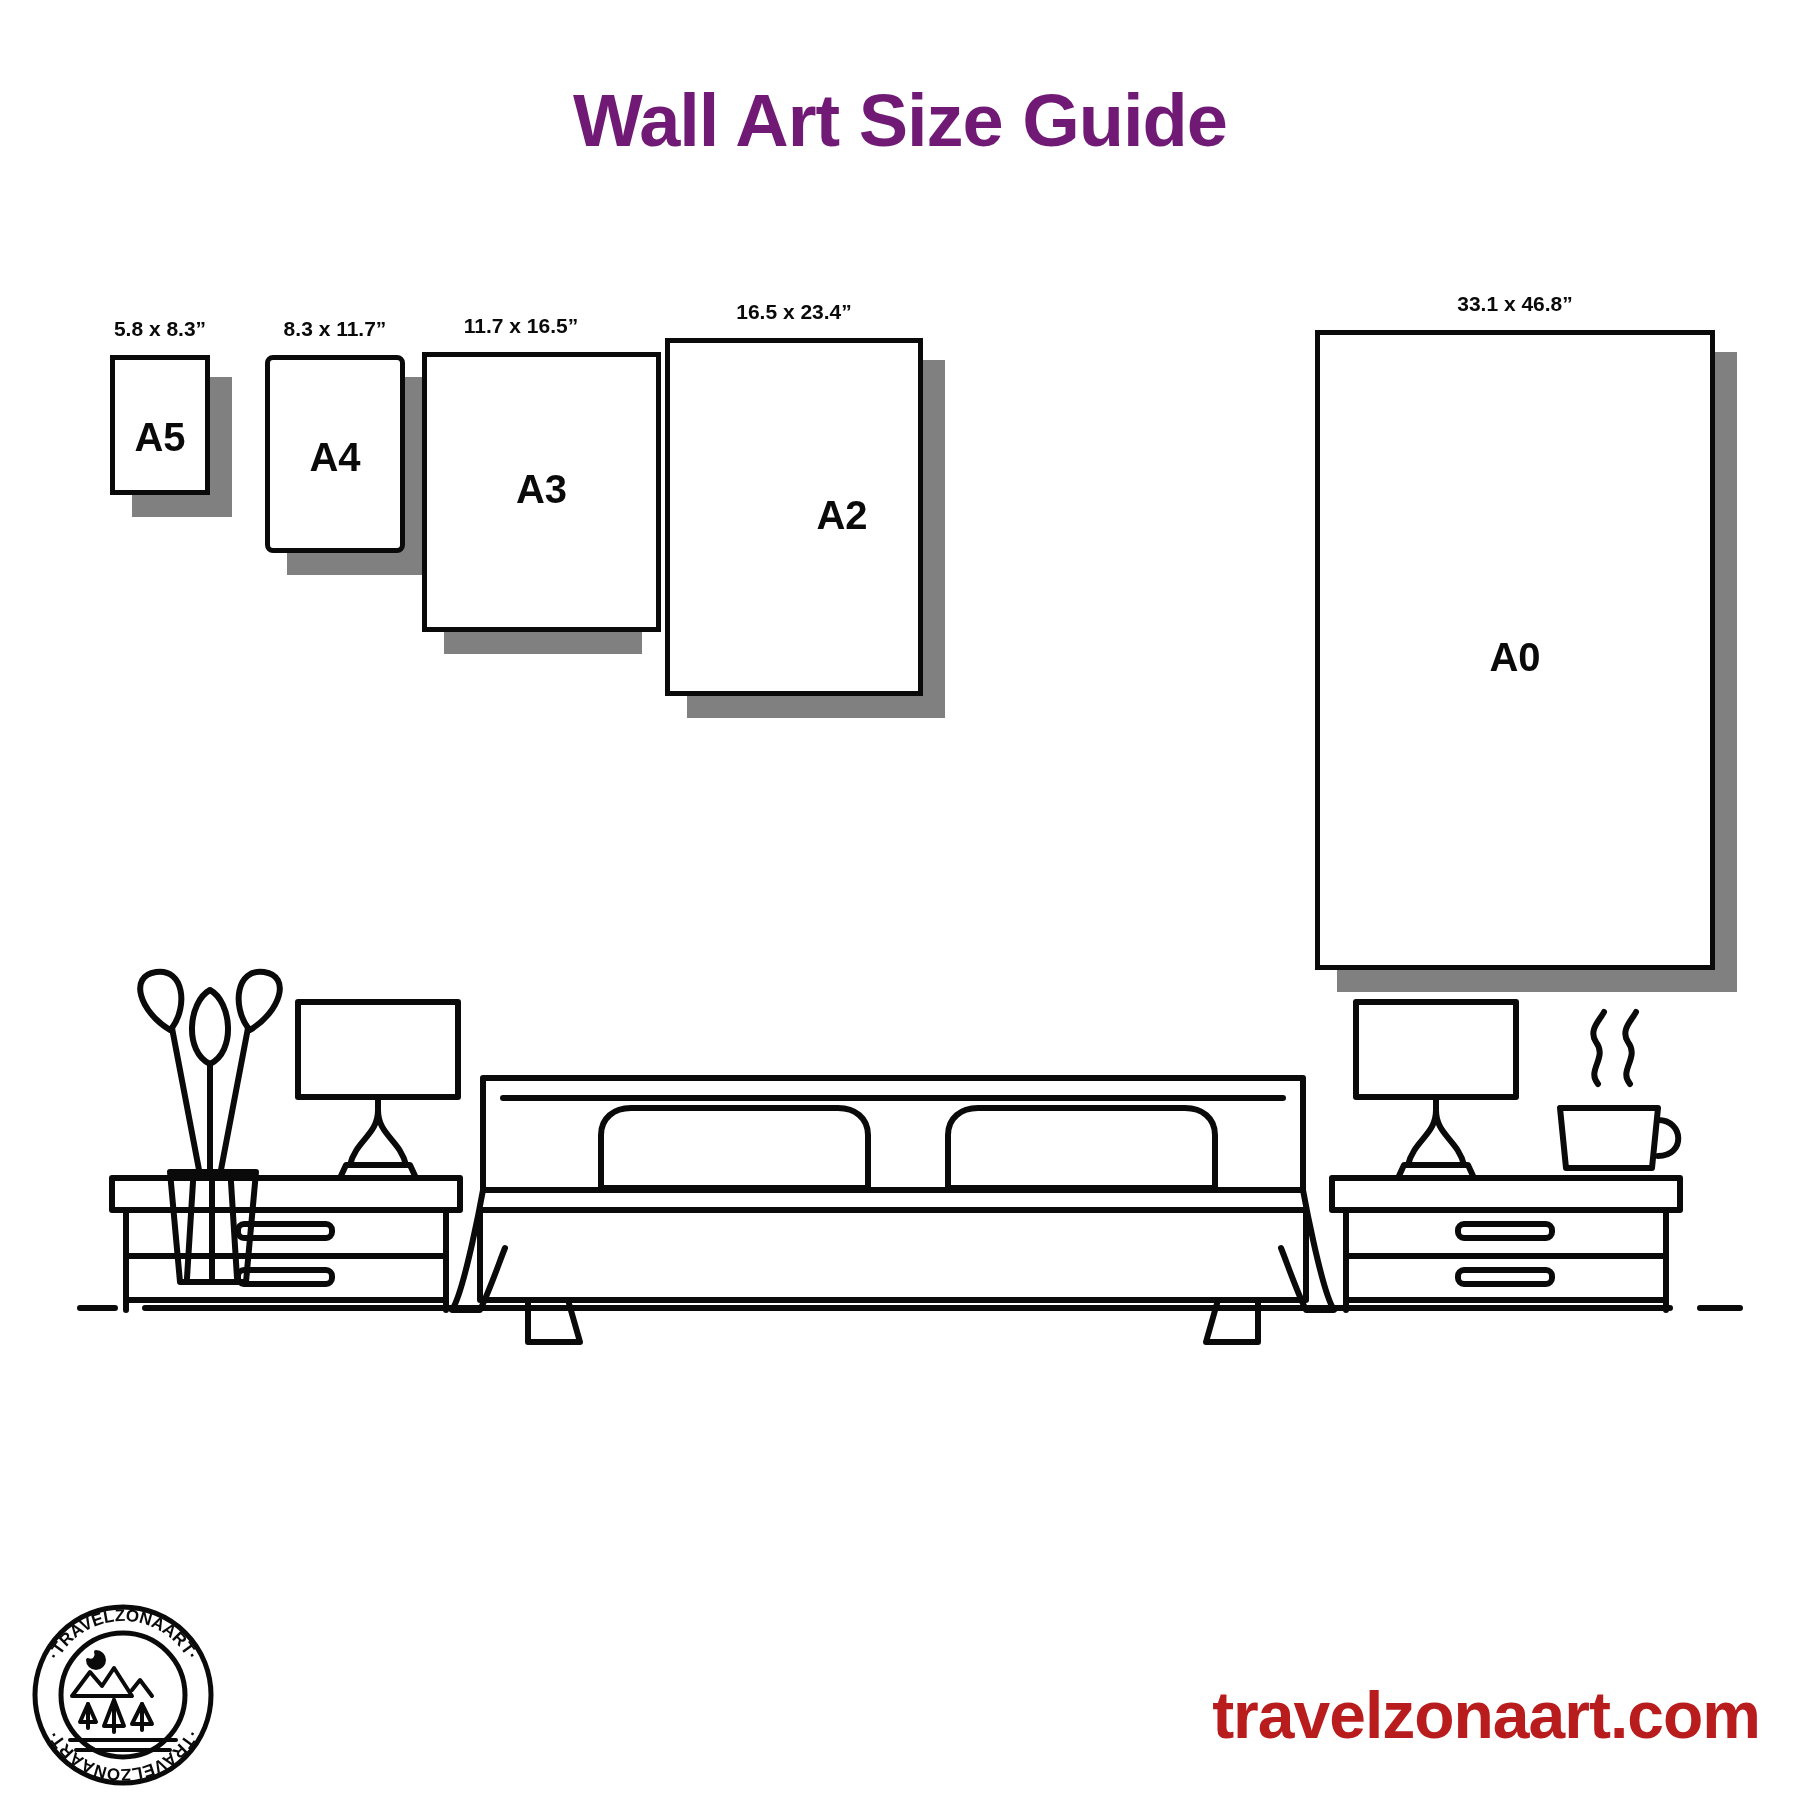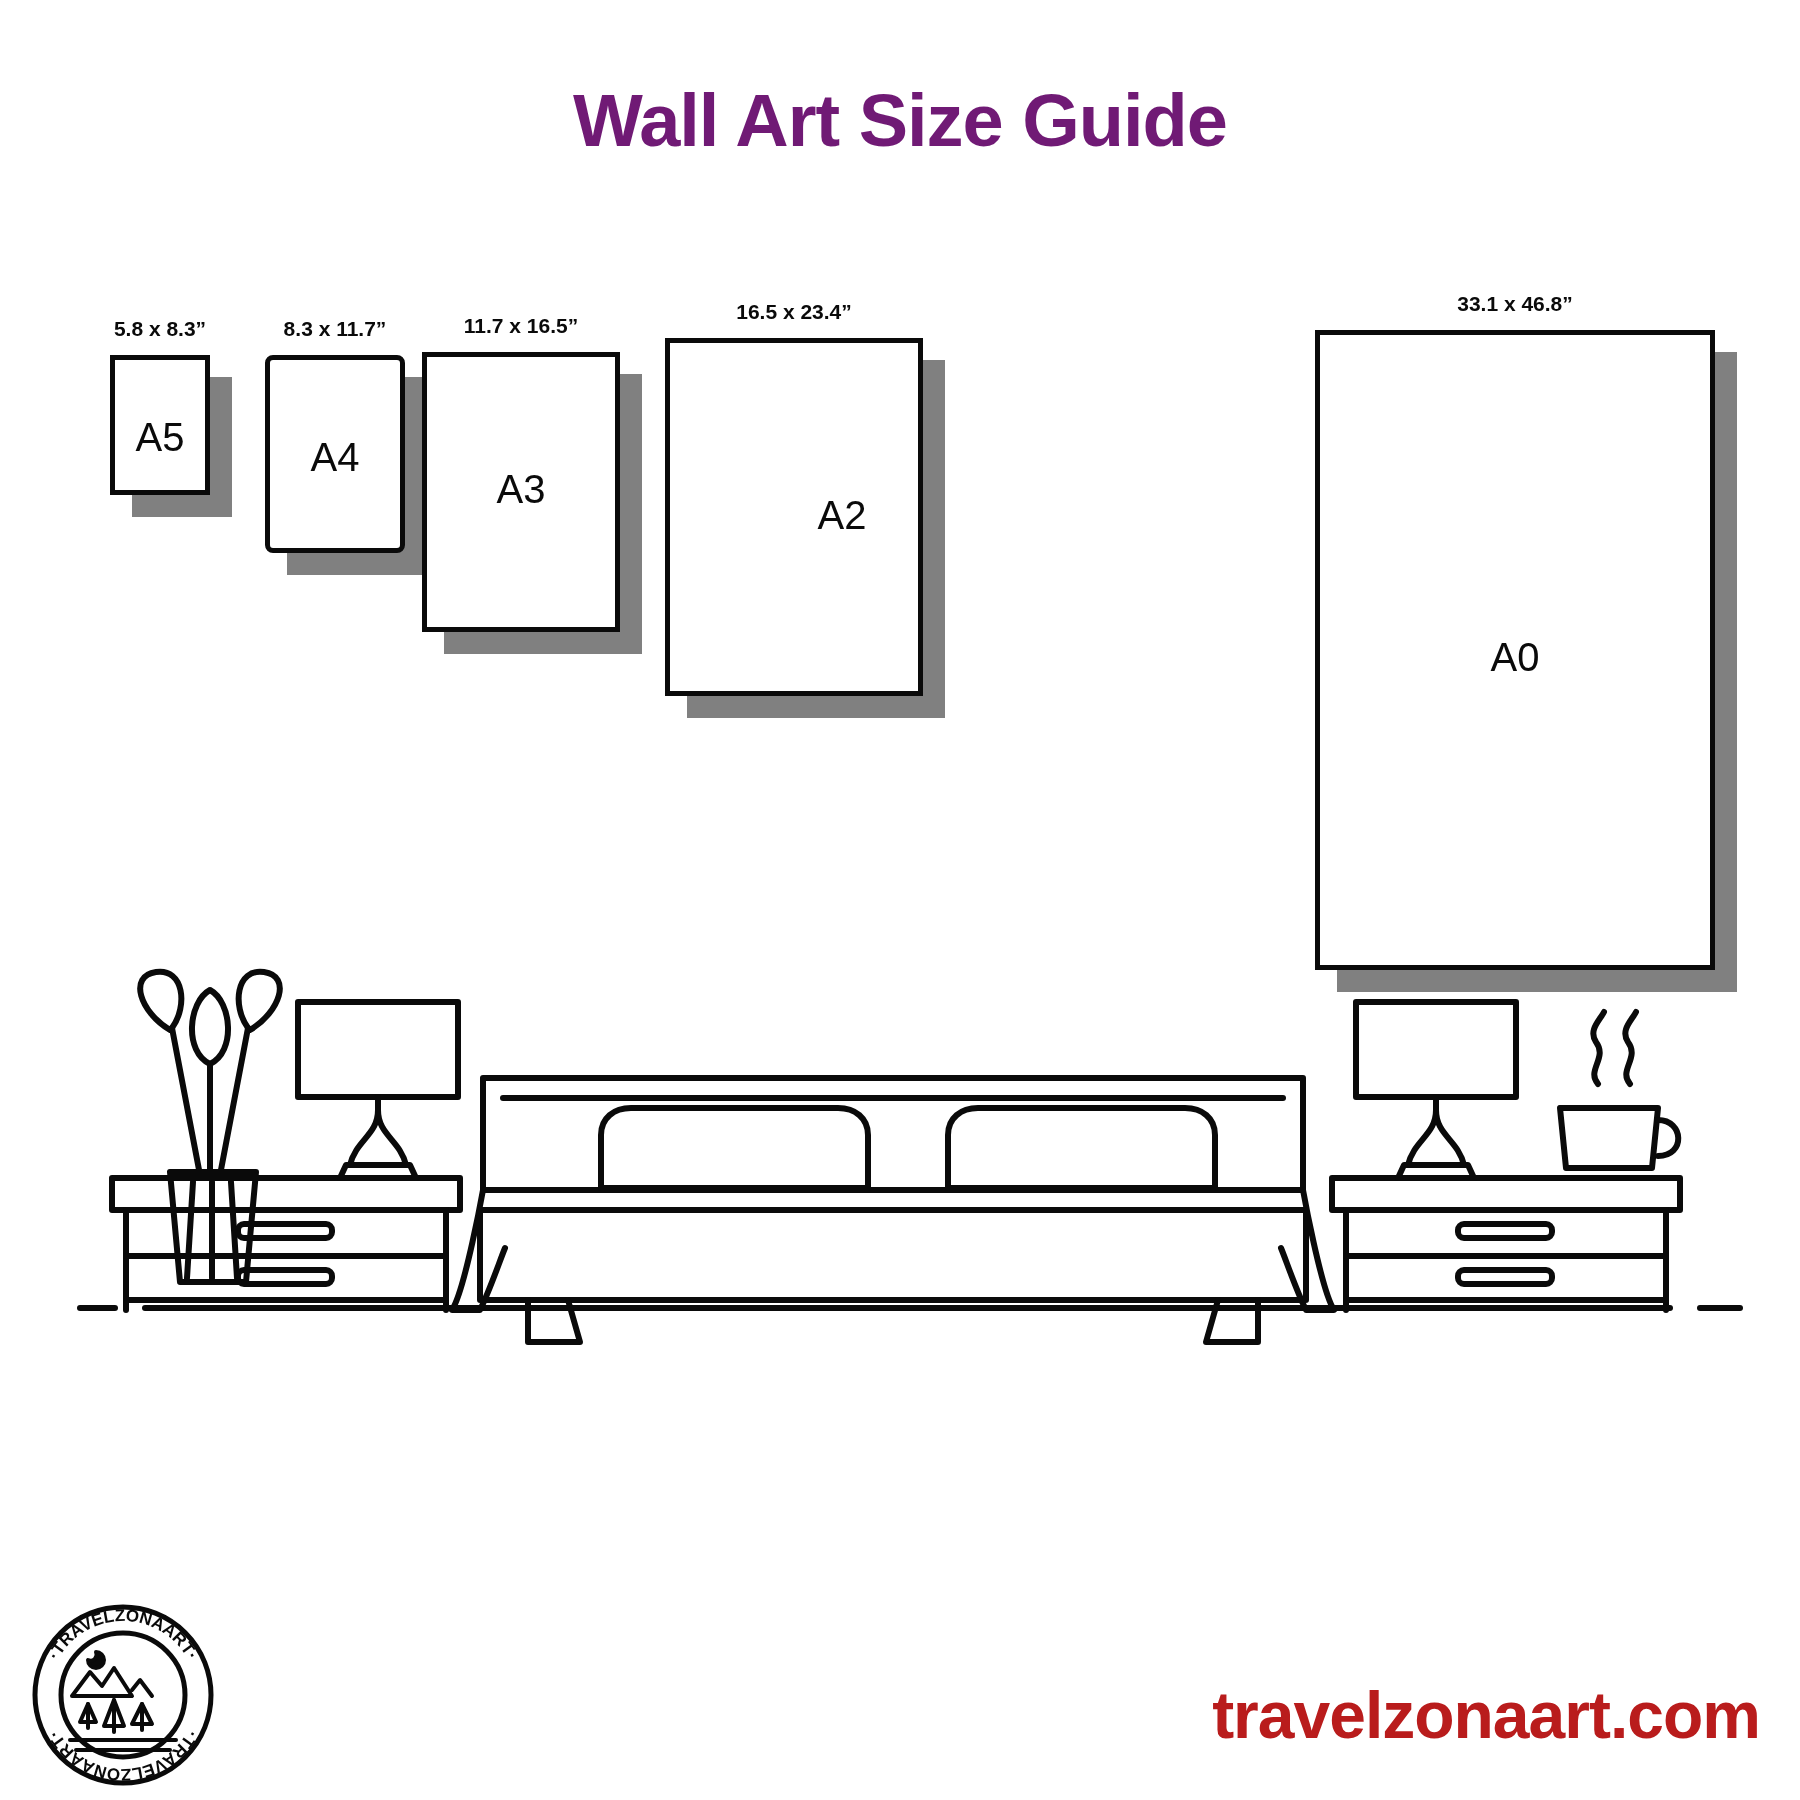--- a/index.html
+++ b/index.html
@@ -55,21 +55,21 @@
     background: #ffffff;
     border: 5px solid #0a0a0a;
     box-sizing: border-box;
   }
   .frame-label {
     position: absolute;
     left: 0;
     width: 100%;
     text-align: center;
     font-size: 40px;
-    font-weight: 400;
+    font-weight: 700;
     color: #0a0a0a;
   }
 
   
   #furniture {
     position: absolute;
     left: 60px;
     top: 960px;
     width: 1700px;
     height: 420px;
@@ -110,21 +110,21 @@
     <div class="frame-group" style="left: 265px; top: 355px; width: 140px; height: 198px;">
       <div class="frame-dim" style="top: -38px;">8.3 x 11.7”</div>
       <div class="frame-shadow" style="left: 22px; top: 22px; width: 140px; height: 198px;"></div>
       <div class="frame-box" style="left: 0px; top: 0px; width: 140px; height: 198px; border-radius: 8px;">
         <div class="frame-label" style="top: 75px;">A4</div>
       </div>
     </div>
     <div class="frame-group" style="left: 422px; top: 352px; width: 198px; height: 280px; border-radius: 7px;">
       <div class="frame-dim" style="top: -38px;">11.7 x 16.5”</div>
       <div class="frame-shadow" style="left: 22px; top: 22px; width: 198px; height: 280px;"></div>
-      <div class="frame-box" style="left: 0px; top: 0px; width: 198px; height: 280px;">
+      <div class="frame-box" style="left: 0px; top: 0px; width: 239px; height: 280px;">
         <div class="frame-label" style="top: 110px;">A3</div>
       </div>
     </div>
     <div class="frame-group" style="left: 665px; top: 338px; width: 258px; height: 358px;">
       <div class="frame-dim" style="top: -38px;">16.5 x 23.4”</div>
       <div class="frame-shadow" style="left: 22px; top: 22px; width: 258px; height: 358px;"></div>
       <div class="frame-box" style="left: 0px; top: 0px; width: 258px; height: 358px;">
         <div class="frame-label" style="top: 150px; padding-left: 48px;">A2</div>
       </div>
     </div>

